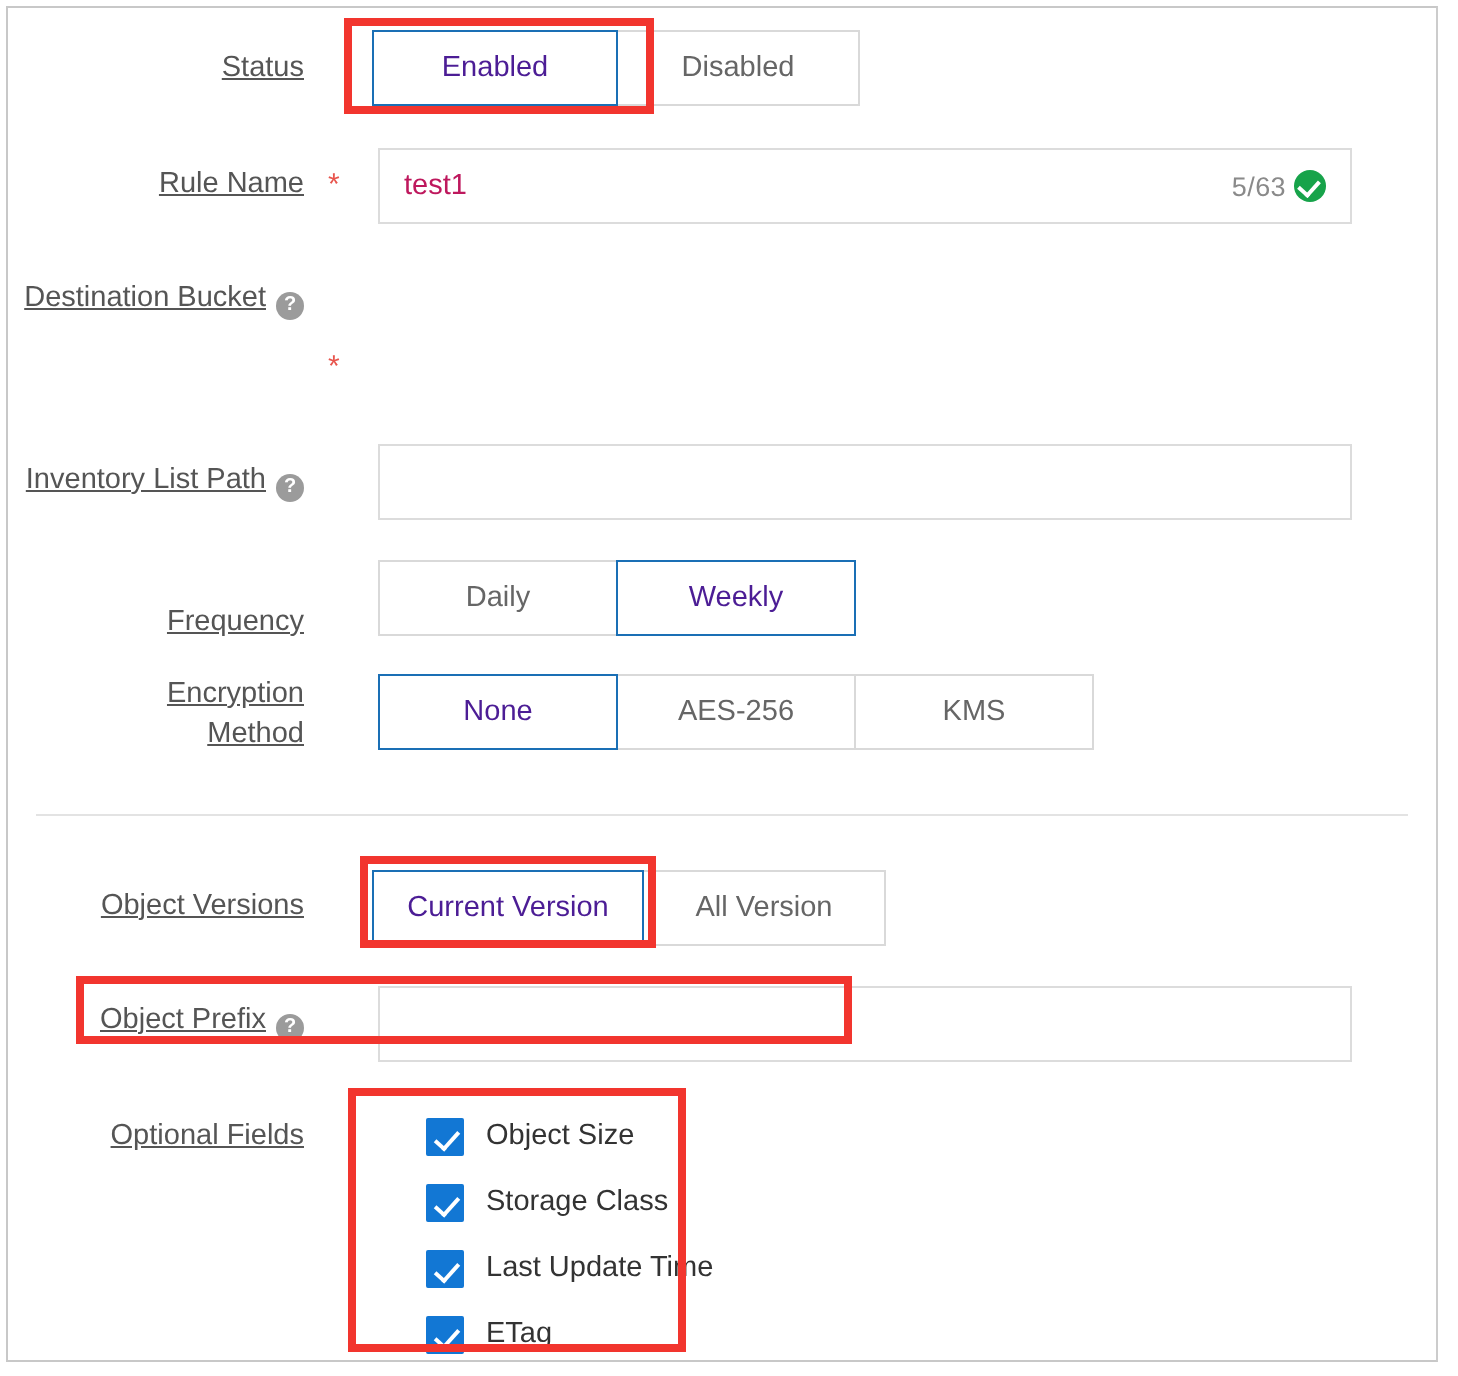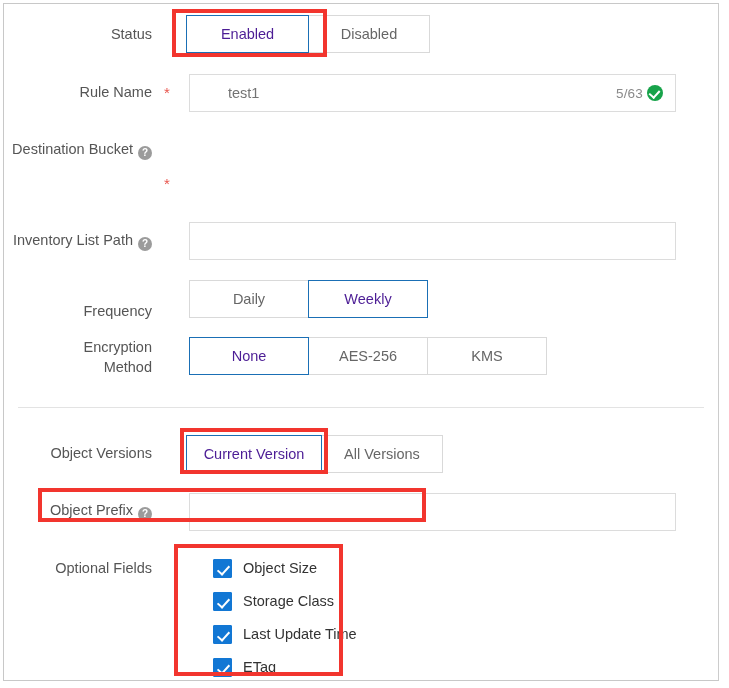--- a/index.html
+++ b/index.html
@@ -25,20 +25,21 @@
     background: #ffffff;
   }
 
   .label {
     position: absolute;
     text-align: right;
     color: #555555;
     font-size: 14.5px;
     line-height: 19px;
     white-space: nowrap;
+    text-decoration: underline;
   }
   .label.two-line { line-height: 20px; white-space: normal; }
 
   .req-star {
     position: absolute;
     color: #e8554d;
     font-size: 15px;
     line-height: 15px;
     font-family: "Liberation Sans", sans-serif;
   }
@@ -88,21 +89,21 @@
     position: absolute;
     height: 38px;
     border: 1px solid #dcdcdc;
     background: #ffffff;
     display: flex;
     align-items: center;
     padding: 0 12px;
     font-size: 14.5px;
     color: #333333;
   }
-  .field .val { flex: 1; color: #737373; margin-left: 26px; }
+  .field .val { flex: 1; color: #be185d; }
   .field .counter {
     color: #8a8a8a;
     font-size: 13.5px;
     margin-right: 4px;
     letter-spacing: 0.2px;
   }
   .check-ok {
     width: 16px; height: 16px;
     border-radius: 50%;
     background: #17a34a;
@@ -227,21 +228,21 @@
       <div class="seg-btn active" style="width:120px;">None</div>
       <div class="seg-btn" style="width:120px;">AES-256</div>
       <div class="seg-btn" style="width:120px;">KMS</div>
     </div>
 
     <div class="divider"></div>
 
     <div class="label" style="left:0; top:440px; width:148px;">Object Versions</div>
     <div class="seg" style="left:182px; top:431px;">
       <div class="seg-btn active" style="width:136px;">Current Version</div>
-      <div class="seg-btn" style="width:122px;">All Versions</div>
+      <div class="seg-btn" style="width:122px;">All Version</div>
     </div>
 
     <div class="label" style="left:0; top:497px; width:148px;">
       <span>Object Prefix</span><span class="help-icon">?</span>
     </div>
     <div class="field" style="left:185px; top:489px; width:487px;">
       <span class="val"></span>
     </div>
 
     <div class="label" style="left:0; top:555px; width:148px;">Optional Fields</div>

